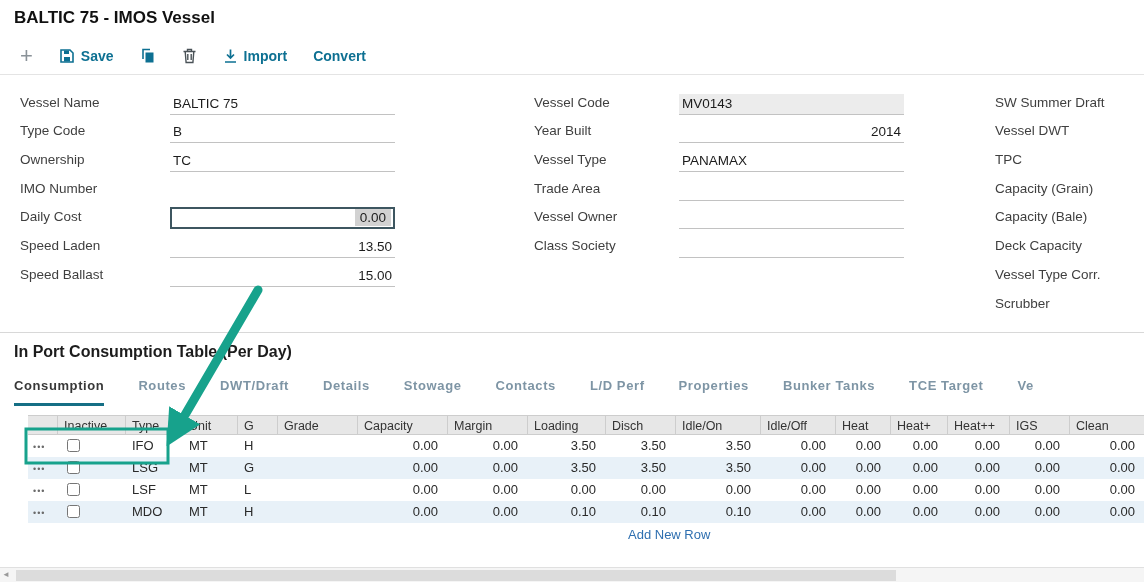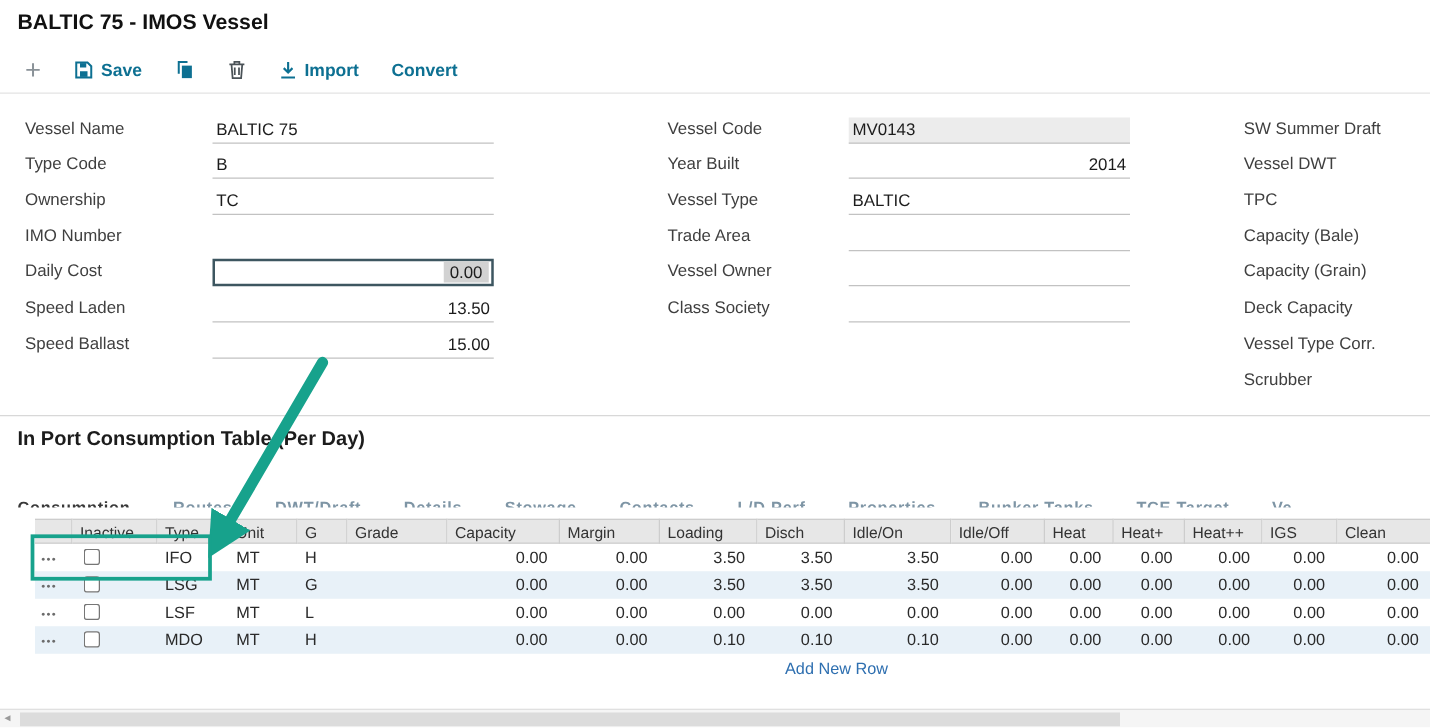--- a/index.html
+++ b/index.html
@@ -38,21 +38,21 @@
   .fvalue.focused { border:2px solid #3d5660; padding:1px 2px 2px 2px; }
   .fvalue .sel { background:#d2d2d2; padding:1px 5px; }
 
   
   .section { position:absolute; top:332px; left:0; right:0; border-top:1px solid #d8d8d8; }
   .section-title { margin:10px 0 0 14px; font-size:16px; font-weight:bold; color:#1c1c1c; }
 
   
   .tabs { display:flex; gap:34px; margin:17px 0 0 14px; white-space:nowrap; overflow:hidden;
           font-size:13px; font-weight:bold; letter-spacing:0.6px; height:28px; }
-  .tab { color:#7e95a5; cursor:pointer; padding-bottom:8px;margin-top:20px; }
+  .tab { color:#7e95a5; cursor:pointer; padding-bottom:8px; }
   .tab.active { color:#383838; border-bottom:3px solid var(--tab-underline); }
 
   
   .grid { margin-top:9px; width:1144px; font-size:13px; }
   .trow { display:grid;
           grid-template-columns:30px 68px 57px 55px 40px 80px 90px 80px 78px 70px 85px 75px 55px 57px 62px 60px 75px 1fr;margin-left:28px; }
   .hcell { background:#e7e7e7; border-top:1px solid #cdcdcd; border-bottom:1px solid #cdcdcd;
            border-right:1px solid #cdcdcd; color:#333; font-size:12.5px;
            padding:2px 6px; height:20px; line-height:16px; overflow:hidden; }
   .brow { height:22px; }
@@ -159,21 +159,21 @@
         <div class="frow">
           <div class="flabel">Vessel Code</div>
           <div class="fvalue readonly">MV0143</div>
         </div>
         <div class="frow">
           <div class="flabel">Year Built</div>
           <div class="fvalue right">2014</div>
         </div>
         <div class="frow">
           <div class="flabel">Vessel Type</div>
-          <div class="fvalue">BALTIC</div>
+          <div class="fvalue">PANAMAX</div>
         </div>
         <div class="frow">
           <div class="flabel">Trade Area</div>
           <div class="fvalue"></div>
         </div>
         <div class="frow">
           <div class="flabel">Vessel Owner</div>
           <div class="fvalue"></div>
         </div>
         <div class="frow">
@@ -185,24 +185,24 @@
         <div class="frow">
           <div class="flabel">SW Summer Draft</div>
         </div>
         <div class="frow">
           <div class="flabel">Vessel DWT</div>
         </div>
         <div class="frow">
           <div class="flabel">TPC</div>
         </div>
         <div class="frow">
+          <div class="flabel">Capacity (Grain)</div>
+        </div>
+        <div class="frow">
           <div class="flabel">Capacity (Bale)</div>
-        </div>
-        <div class="frow">
-          <div class="flabel">Capacity (Grain)</div>
         </div>
         <div class="frow">
           <div class="flabel">Deck Capacity</div>
         </div>
         <div class="frow">
           <div class="flabel">Vessel Type Corr.</div>
         </div>
         <div class="frow">
           <div class="flabel">Scrubber</div>
         </div>

